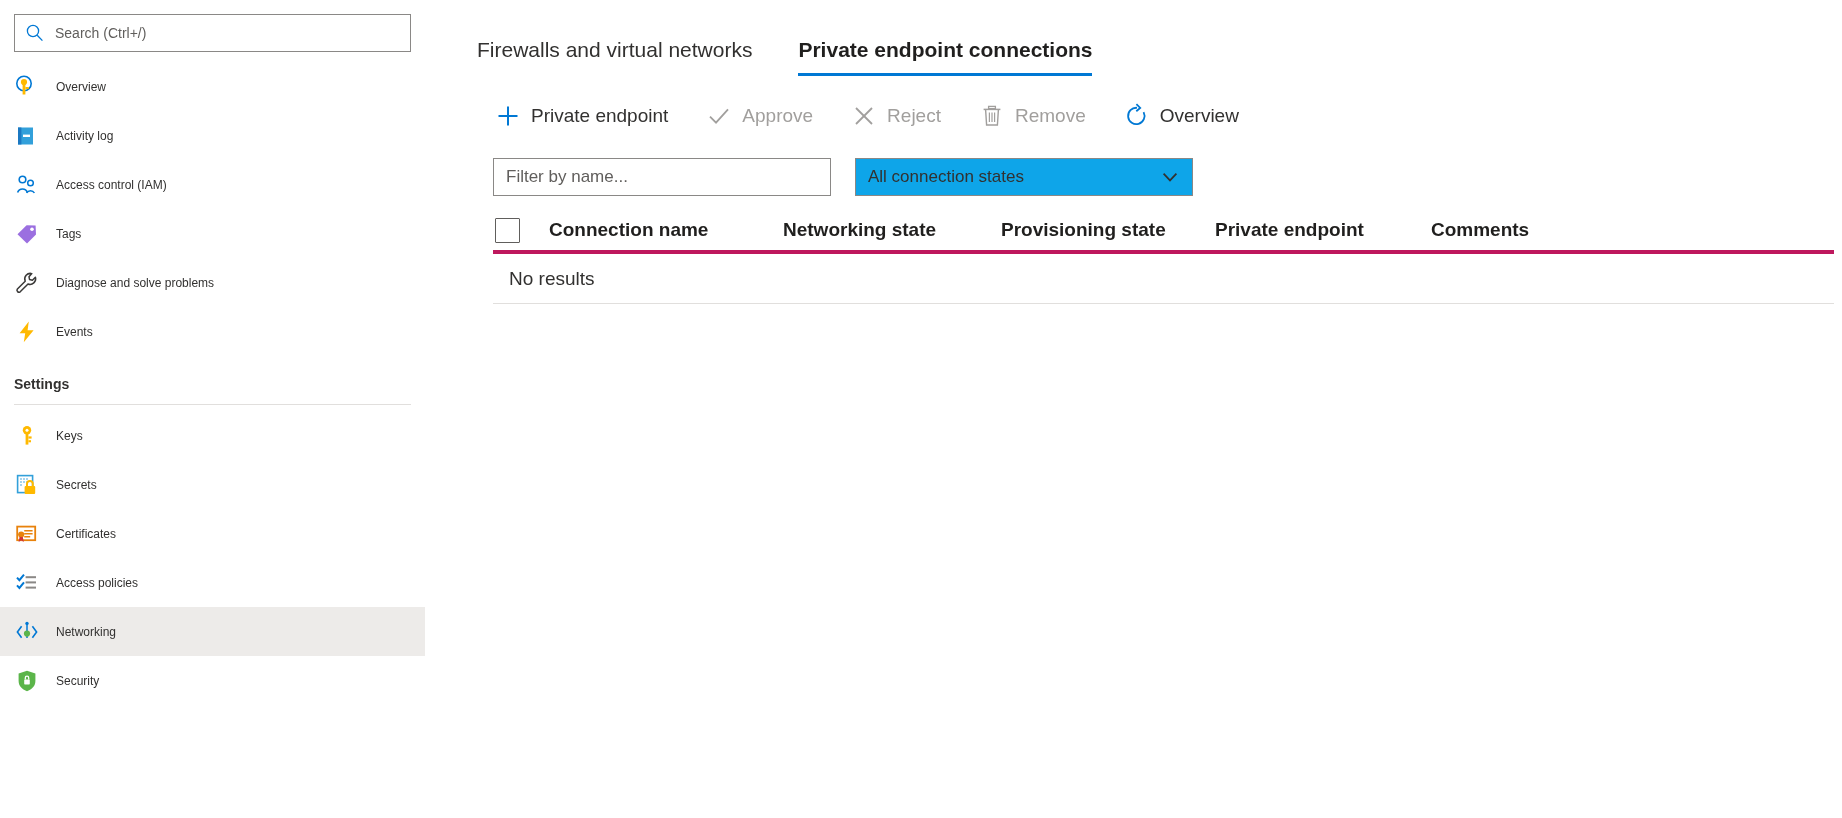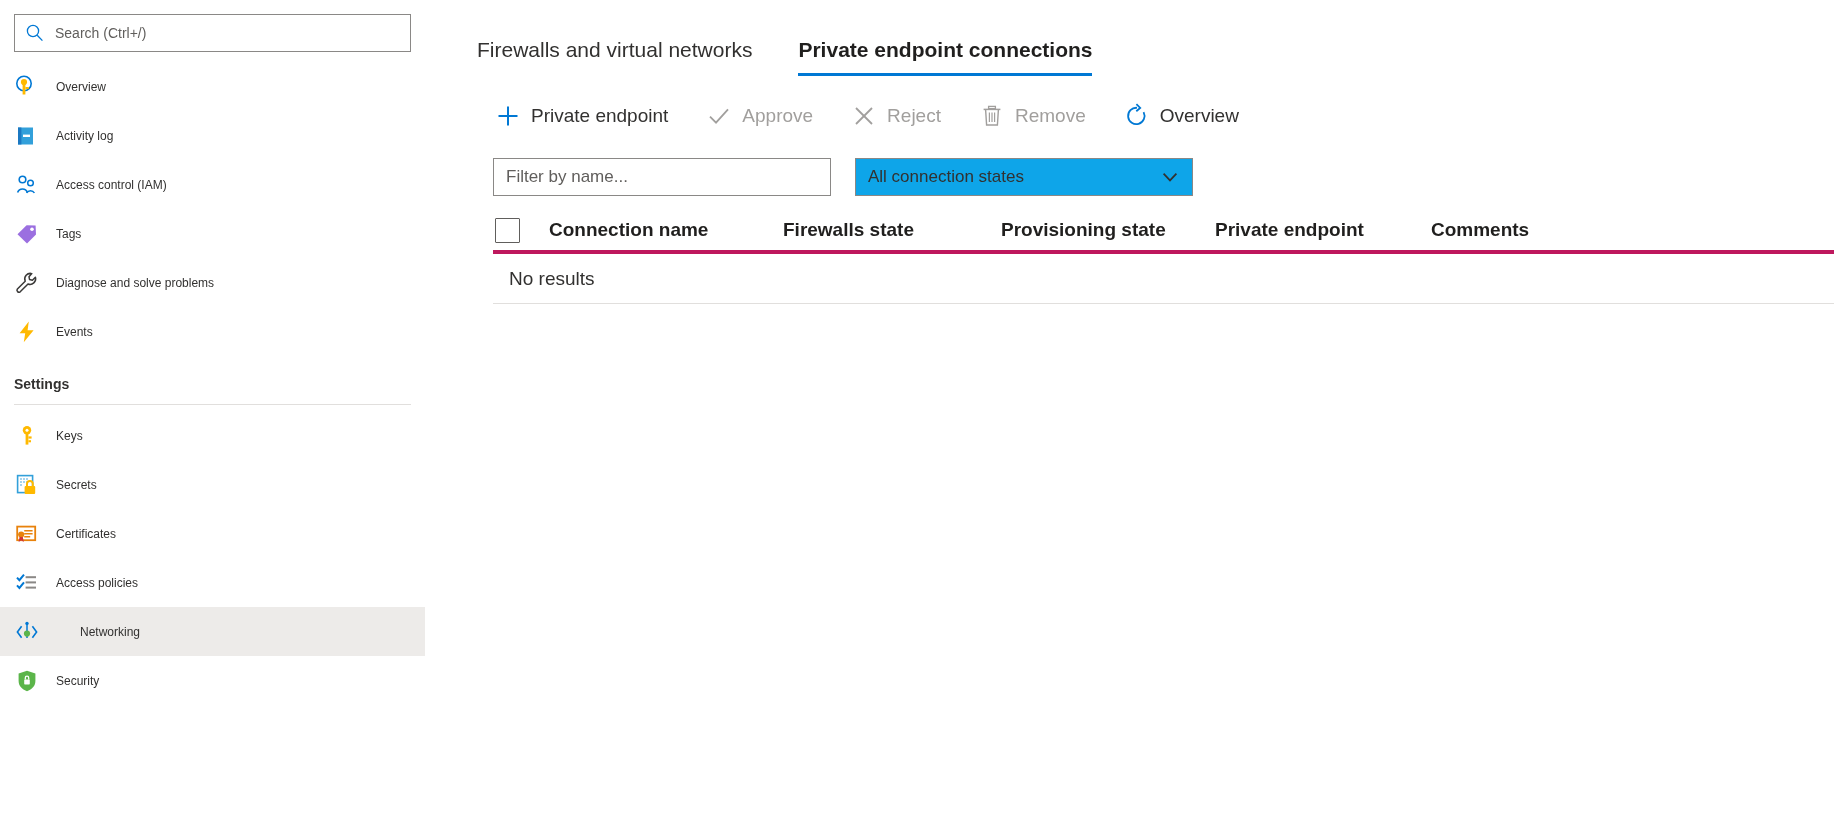--- a/index.html
+++ b/index.html
@@ -63,21 +63,21 @@
   .nav-list { margin-top: 10px; }
   .nav-item {
     display: flex;
     align-items: center;
     height: 49px;
     padding-left: 14px;
     cursor: pointer;
     color: #323130;
     font-size: 12px;
   }
-  .nav-item.selected { background: #edebe9; gap: 24px; }
+  .nav-item.selected { background: #edebe9; }
   .nav-item .ico {
     width: 26px; height: 26px;
     flex: 0 0 26px;
     margin-right: 16px;
     display: flex; align-items: center; justify-content: center;
   }
   .nav-item .lbl { white-space: nowrap; }
 
   .nav-group {
     padding: 20px 14px 0 14px;
@@ -491,21 +491,21 @@
         </span>
       </div>
     </div>
 
     <div class="table">
       <div class="thead">
         <div class="th-check">
           <div class="cbox"></div>
         </div>
         <div class="th c0">Connection name</div>
-        <div class="th c1">Firewalls state</div>
+        <div class="th c1">Networking state</div>
         <div class="th c2">Provisioning state</div>
         <div class="th c3">Private endpoint</div>
         <div class="th c4">Comments</div>
       </div>
       <div class="trow">
         <span>No results</span>
       </div>
     </div>
 
   </div>

